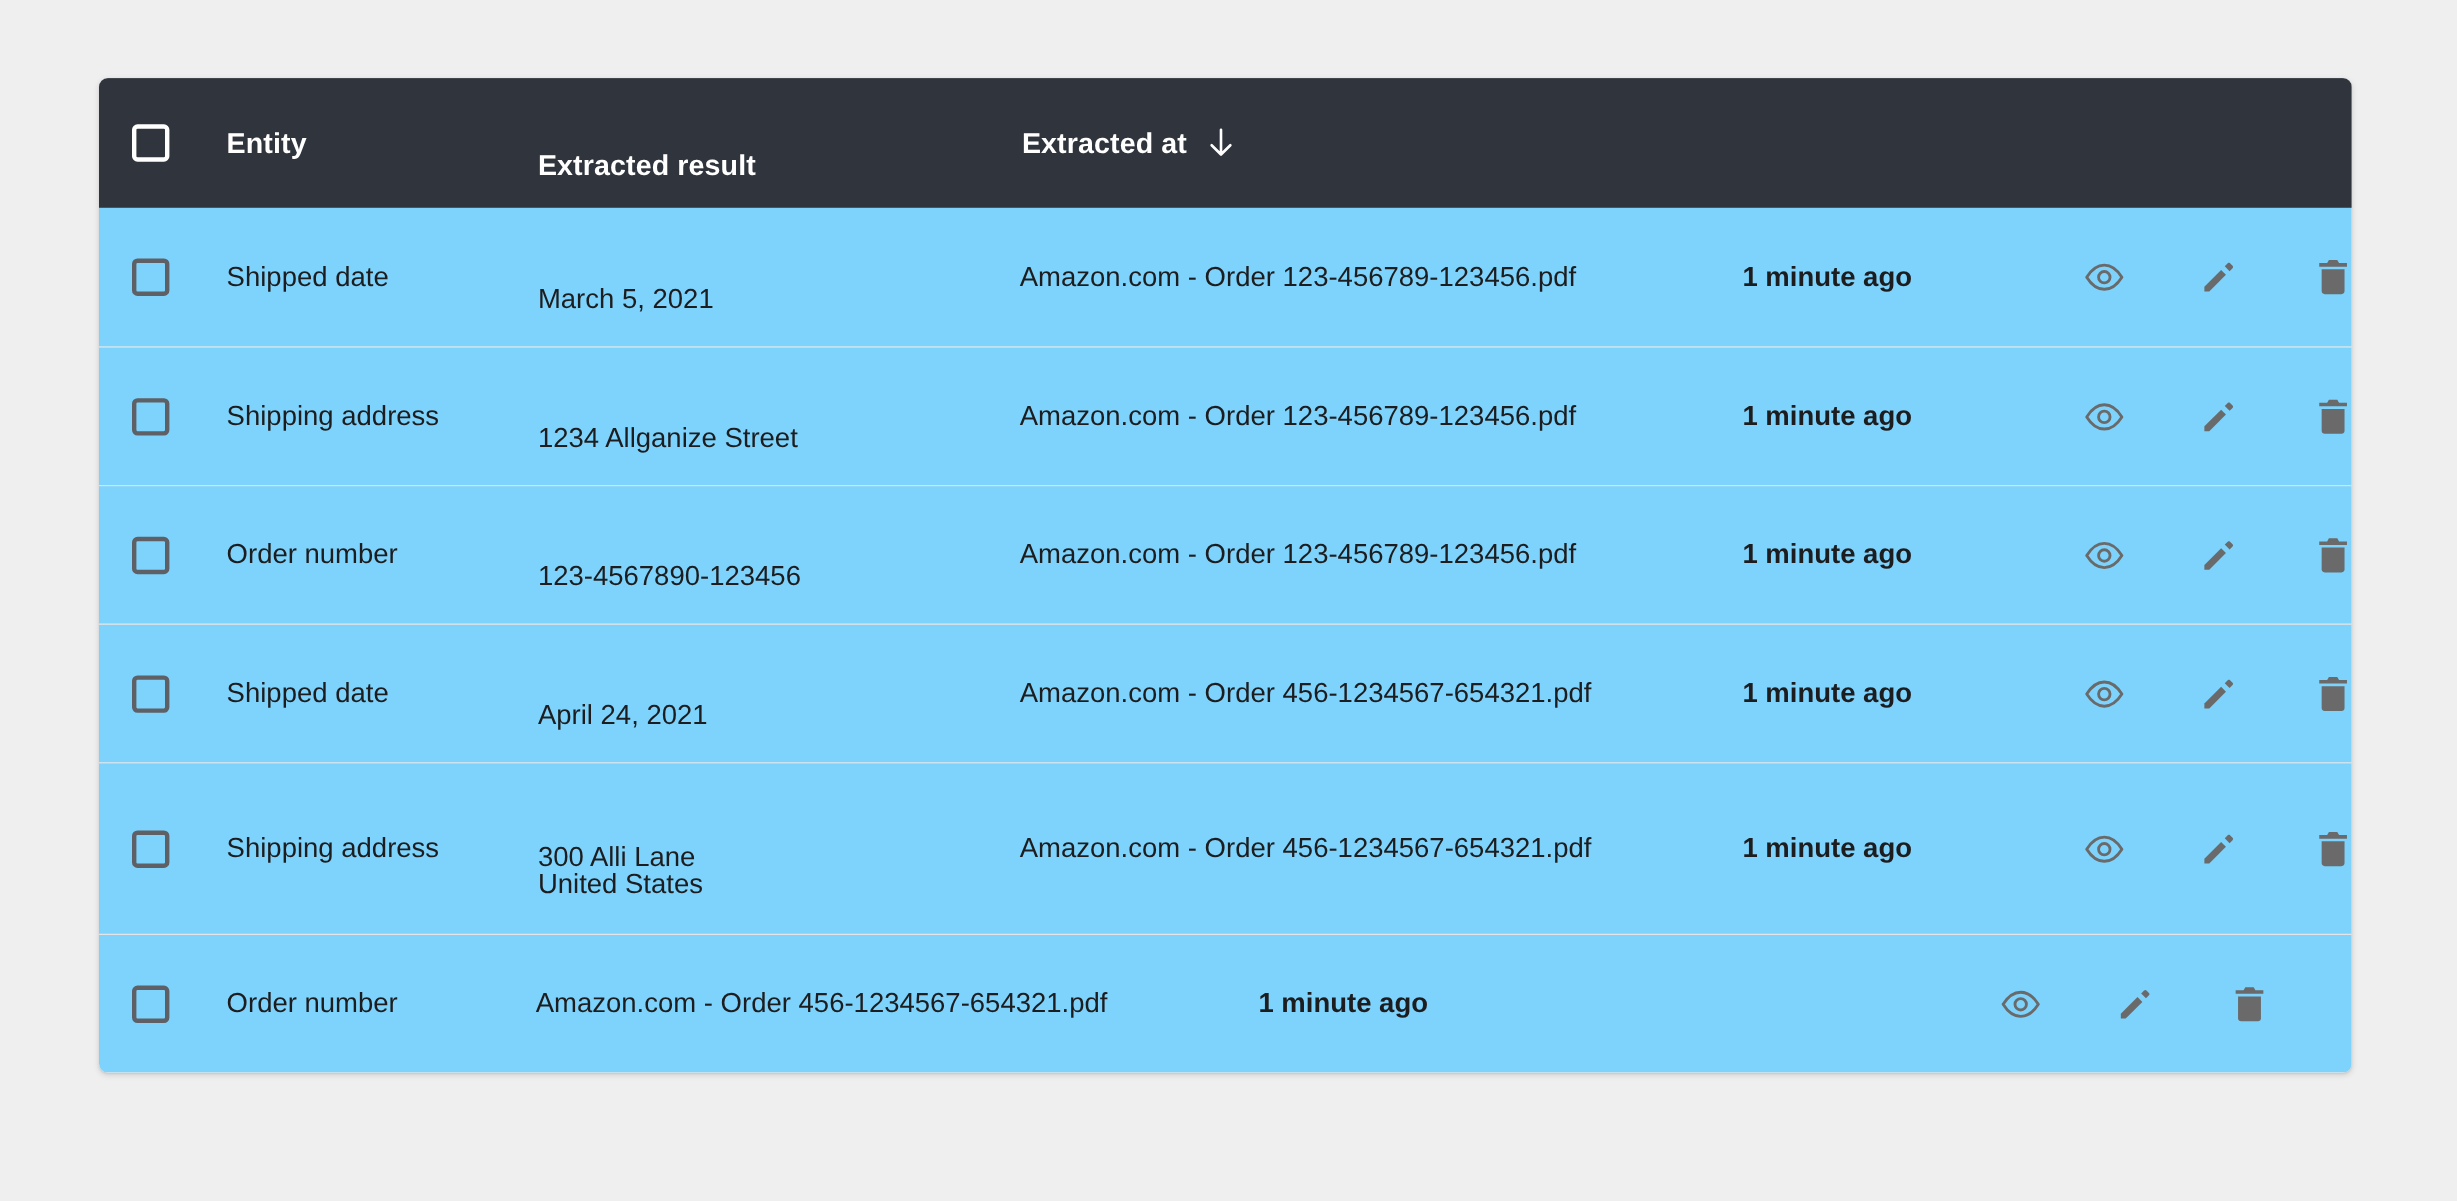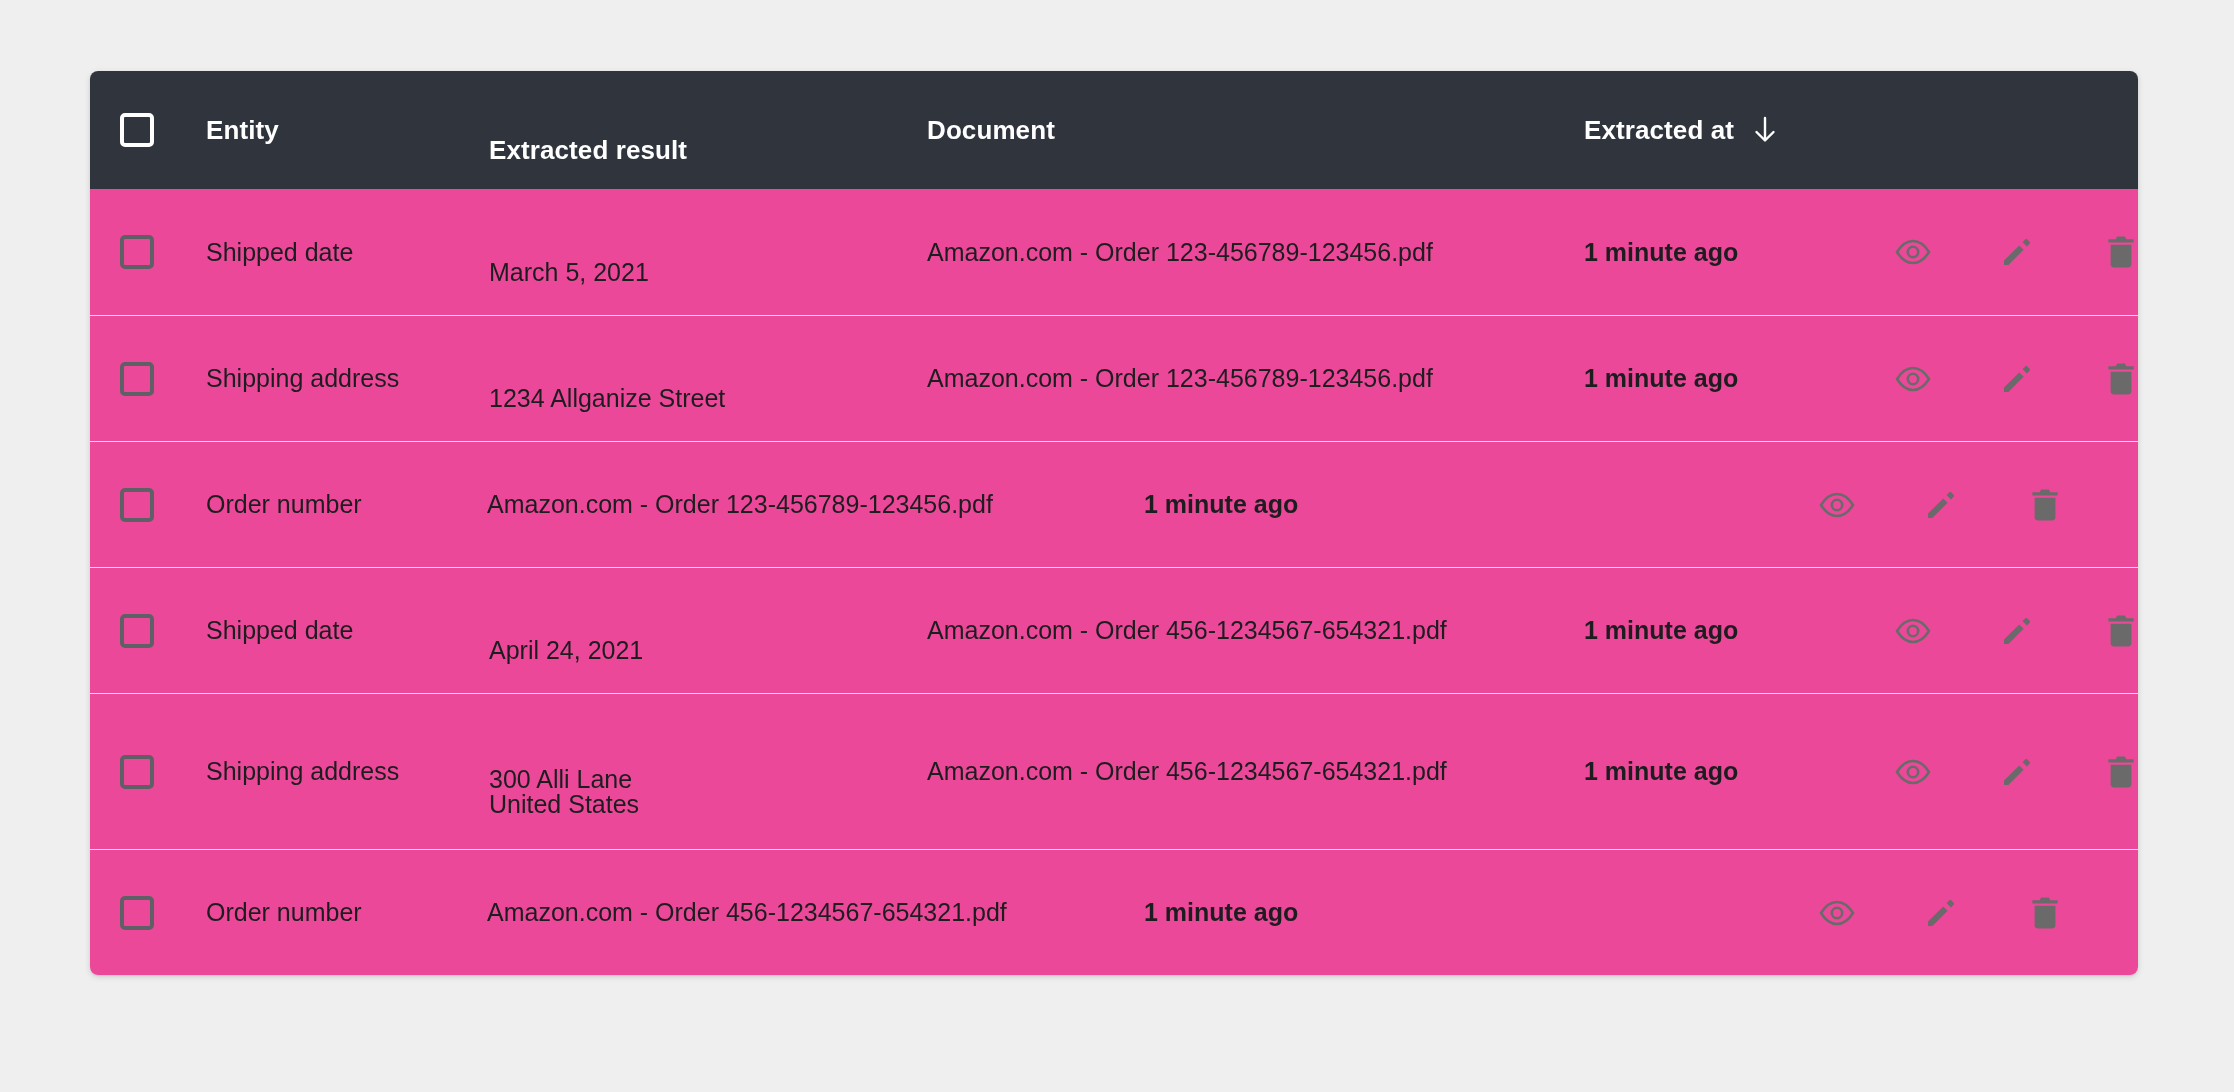--- a/index.html
+++ b/index.html
@@ -67,21 +67,21 @@
     background: transparent;
     display: block;
     cursor: pointer;
   }
   .thead .checkbox { border-color: #FFFFFF; border-width: 4px; }
 
   
   .trow {
     display: flex;
     align-items: center;
-    background: #ec4899;
+    background: #7dd3fc;
     border-top: 1px solid #E4E4E4;
     min-height: 126px;
     justify-content: space-between;
   }
   .trow:first-of-type { border-top: none; }
   .trow .cell {
     font-size: 25px;
     color: #1D1D1F;
     line-height: 1.0;
     white-space: nowrap;
@@ -126,23 +126,20 @@
     <div class="thead">
       <div class="col-check">
         <span class="checkbox"></span>
       </div>
       <div class="col-entity th">
         <span>Entity</span>
       </div>
       <div class="col-result th">
         <span>Extracted result</span>
       </div>
-      <div class="col-doc th">
-        <span>Document</span>
-      </div>
       <div class="col-time th">
         <span>Extracted at</span>
         <span class="sort-arrow">
           <svg width="26" height="30" viewBox="0 0 26 30" fill="none" aria-hidden="true">
             <path d="M13 3 L13 25 M4.5 17 L13 25.5 L21.5 17" stroke="currentColor" stroke-width="2.4" stroke-linecap="round" stroke-linejoin="round" fill="none"></path>
           </svg>
         </span>
       </div>
       <div class="col-actions"></div>
     </div>
@@ -204,20 +201,21 @@
                 <path d="M4.6 9.8 L25.4 9.8 L25.4 29.6 C25.4 31.2 24.2 32.4 22.6 32.4 L7.4 32.4 C5.8 32.4 4.6 31.2 4.6 29.6 Z" fill="currentColor"></path>
               </svg>
             </button>
           </div>
         </div>
         <div class="trow">
           <div class="col-check">
             <span class="checkbox"></span>
           </div>
           <div class="col-entity cell">Order number</div>
+          <div class="col-result cell">123-4567890-123456</div>
           <div class="col-doc cell">Amazon.com - Order 123-456789-123456.pdf</div>
           <div class="col-time cell">1 minute ago</div>
           <div class="col-actions">
             <button class="icon-btn">
               <svg width="36" height="26" viewBox="0 0 36 26" fill="none" aria-hidden="true">
                 <path d="M2 13 C7 5 12.5 2 18 2 C23.5 2 29 5 34 13 C29 21 23.5 24 18 24 C12.5 24 7 21 2 13 Z" stroke="currentColor" stroke-width="2.6" fill="none" stroke-linejoin="round"></path>
                 <circle cx="18" cy="13" r="5.2" stroke="currentColor" stroke-width="2.6" fill="none"></circle>
               </svg>
             </button>
             <button class="icon-btn">

